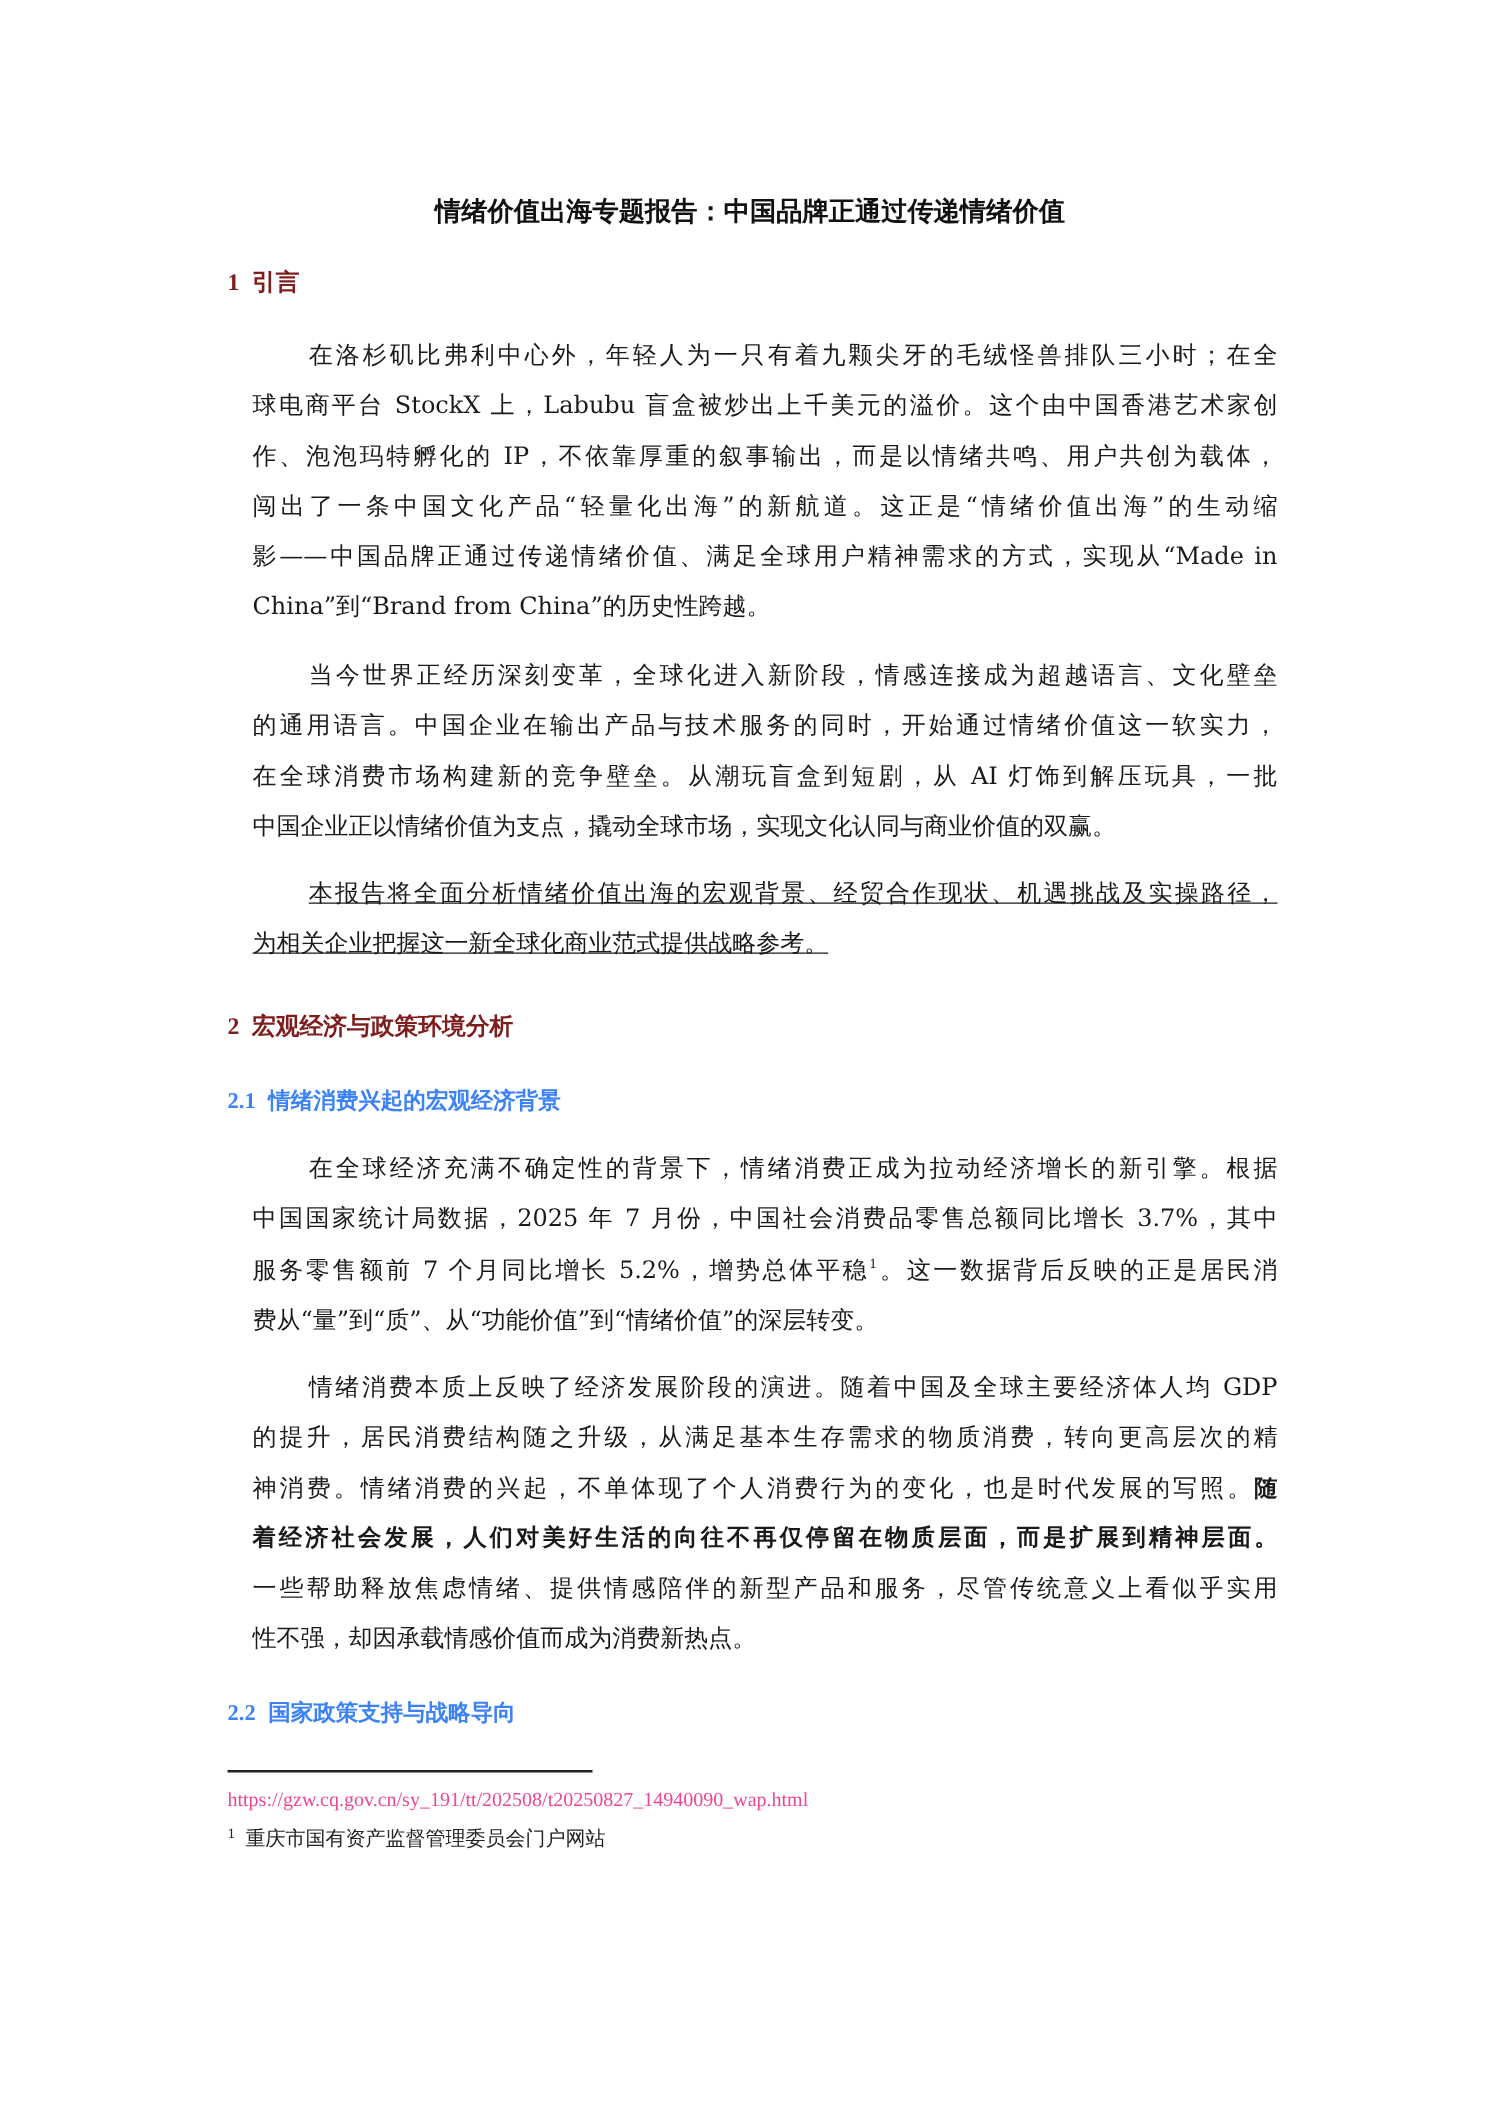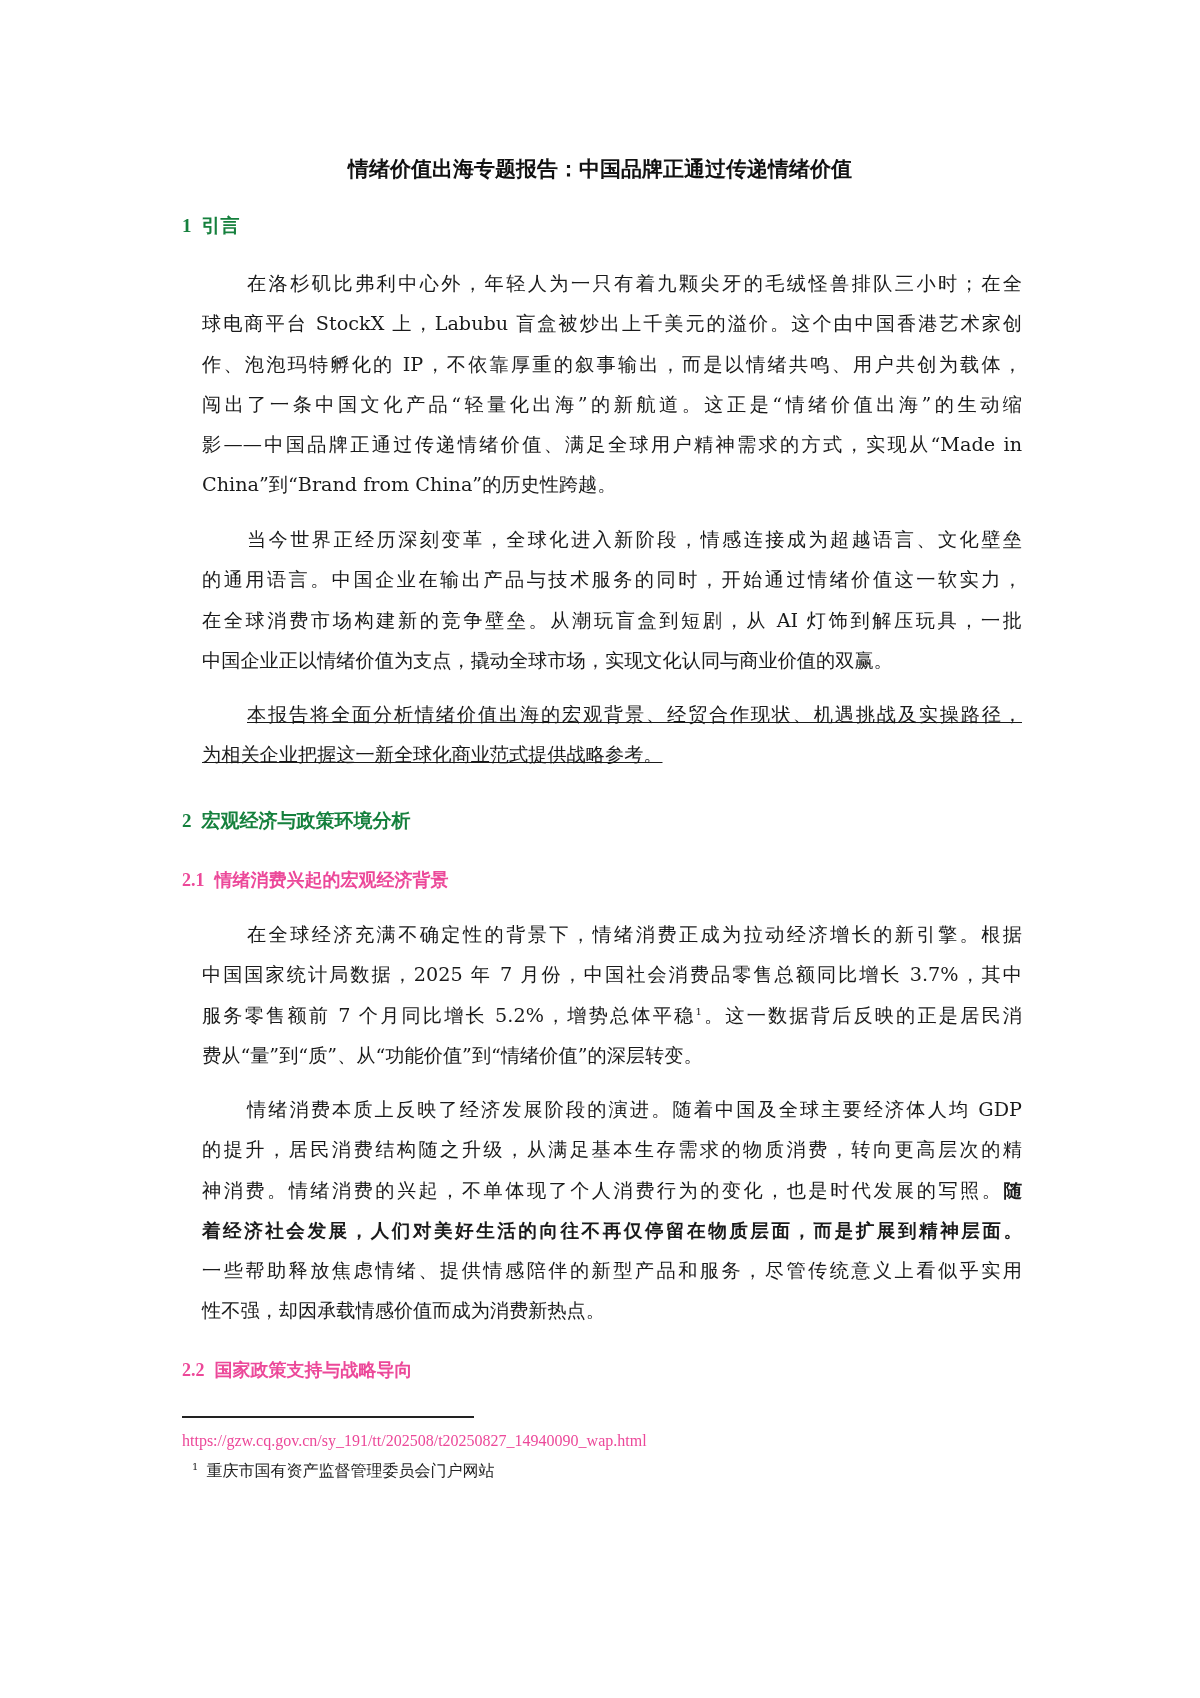--- a/index.html
+++ b/index.html
@@ -3,33 +3,33 @@
 <meta charset="utf-8">
 <style>
   html, body { margin: 0; padding: 0; background: #ffffff; }
   body { width: 1200px; height: 1698px; position: relative; overflow: hidden;
          font-family: "DejaVu Serif", "Liberation Serif", serif; color: #1a1a1a; }
   .page { position: absolute; left: 0; top: 0; width: 1200px; height: 1698px; }
   .title { position: absolute; left: 0; width: 1200px; top: 155px; text-align: center;
            font-size: 21px; font-weight: bold; font-family: "DejaVu Sans", "Liberation Sans", sans-serif;
            color: #111; letter-spacing: 0px; }
   .h1 { position: absolute; left: 182px; font-size: 19px; font-weight: bold;
-        font-family: "DejaVu Sans", "Liberation Sans", sans-serif; color: #15803d; }
+        font-family: "DejaVu Sans", "Liberation Sans", sans-serif; color: #7f1d1d; }
   .h2 { position: absolute; left: 182px; font-size: 18px; font-weight: bold;
-        font-family: "DejaVu Sans", "Liberation Sans", sans-serif; color: #ec4899; }
+        font-family: "DejaVu Sans", "Liberation Sans", sans-serif; color: #3b82f6; }
   .h1 .num, .h2 .num { font-family: "Liberation Serif", serif; margin-right: 10px; }
   .para { position: absolute; left: 182px; width: 840px; }
   .line { height: 40.3px; line-height: 40.3px; font-size: 19.2px; white-space: nowrap;
           text-align: justify; text-align-last: justify; overflow: visible; margin-left: 20px; }
   .line.last { text-align-last: left; }
   .line.indent { padding-left: 45px; }
   .bold { font-weight: bold; font-family: "DejaVu Sans", "Liberation Sans", sans-serif; font-size: 18.6px; }
   sup { font-size: 10px; line-height: 0; vertical-align: super; }
   .fn-rule { position: absolute; left: 182px; top: 1416px; width: 292px; height: 1.5px; background: #222; }
-  .fn { position: absolute; left: 182px; top: 1461px; font-size: 16px; color: #222; margin-left: 10px; }
+  .fn { position: absolute; left: 182px; top: 1461px; font-size: 16px; color: #222; }
   .fn sup { font-size: 10px; margin-right: 8px; }
   .fn-url { position: absolute; left: 182px; top: 1432px; font-size: 16px; color: #ec4899;
             font-family: "Liberation Serif", serif; }
 </style>
 </head>
 <body>
 
 <div class="page">
 
   <div class="title">情绪价值出海专题报告：中国品牌正通过传递情绪价值</div>

